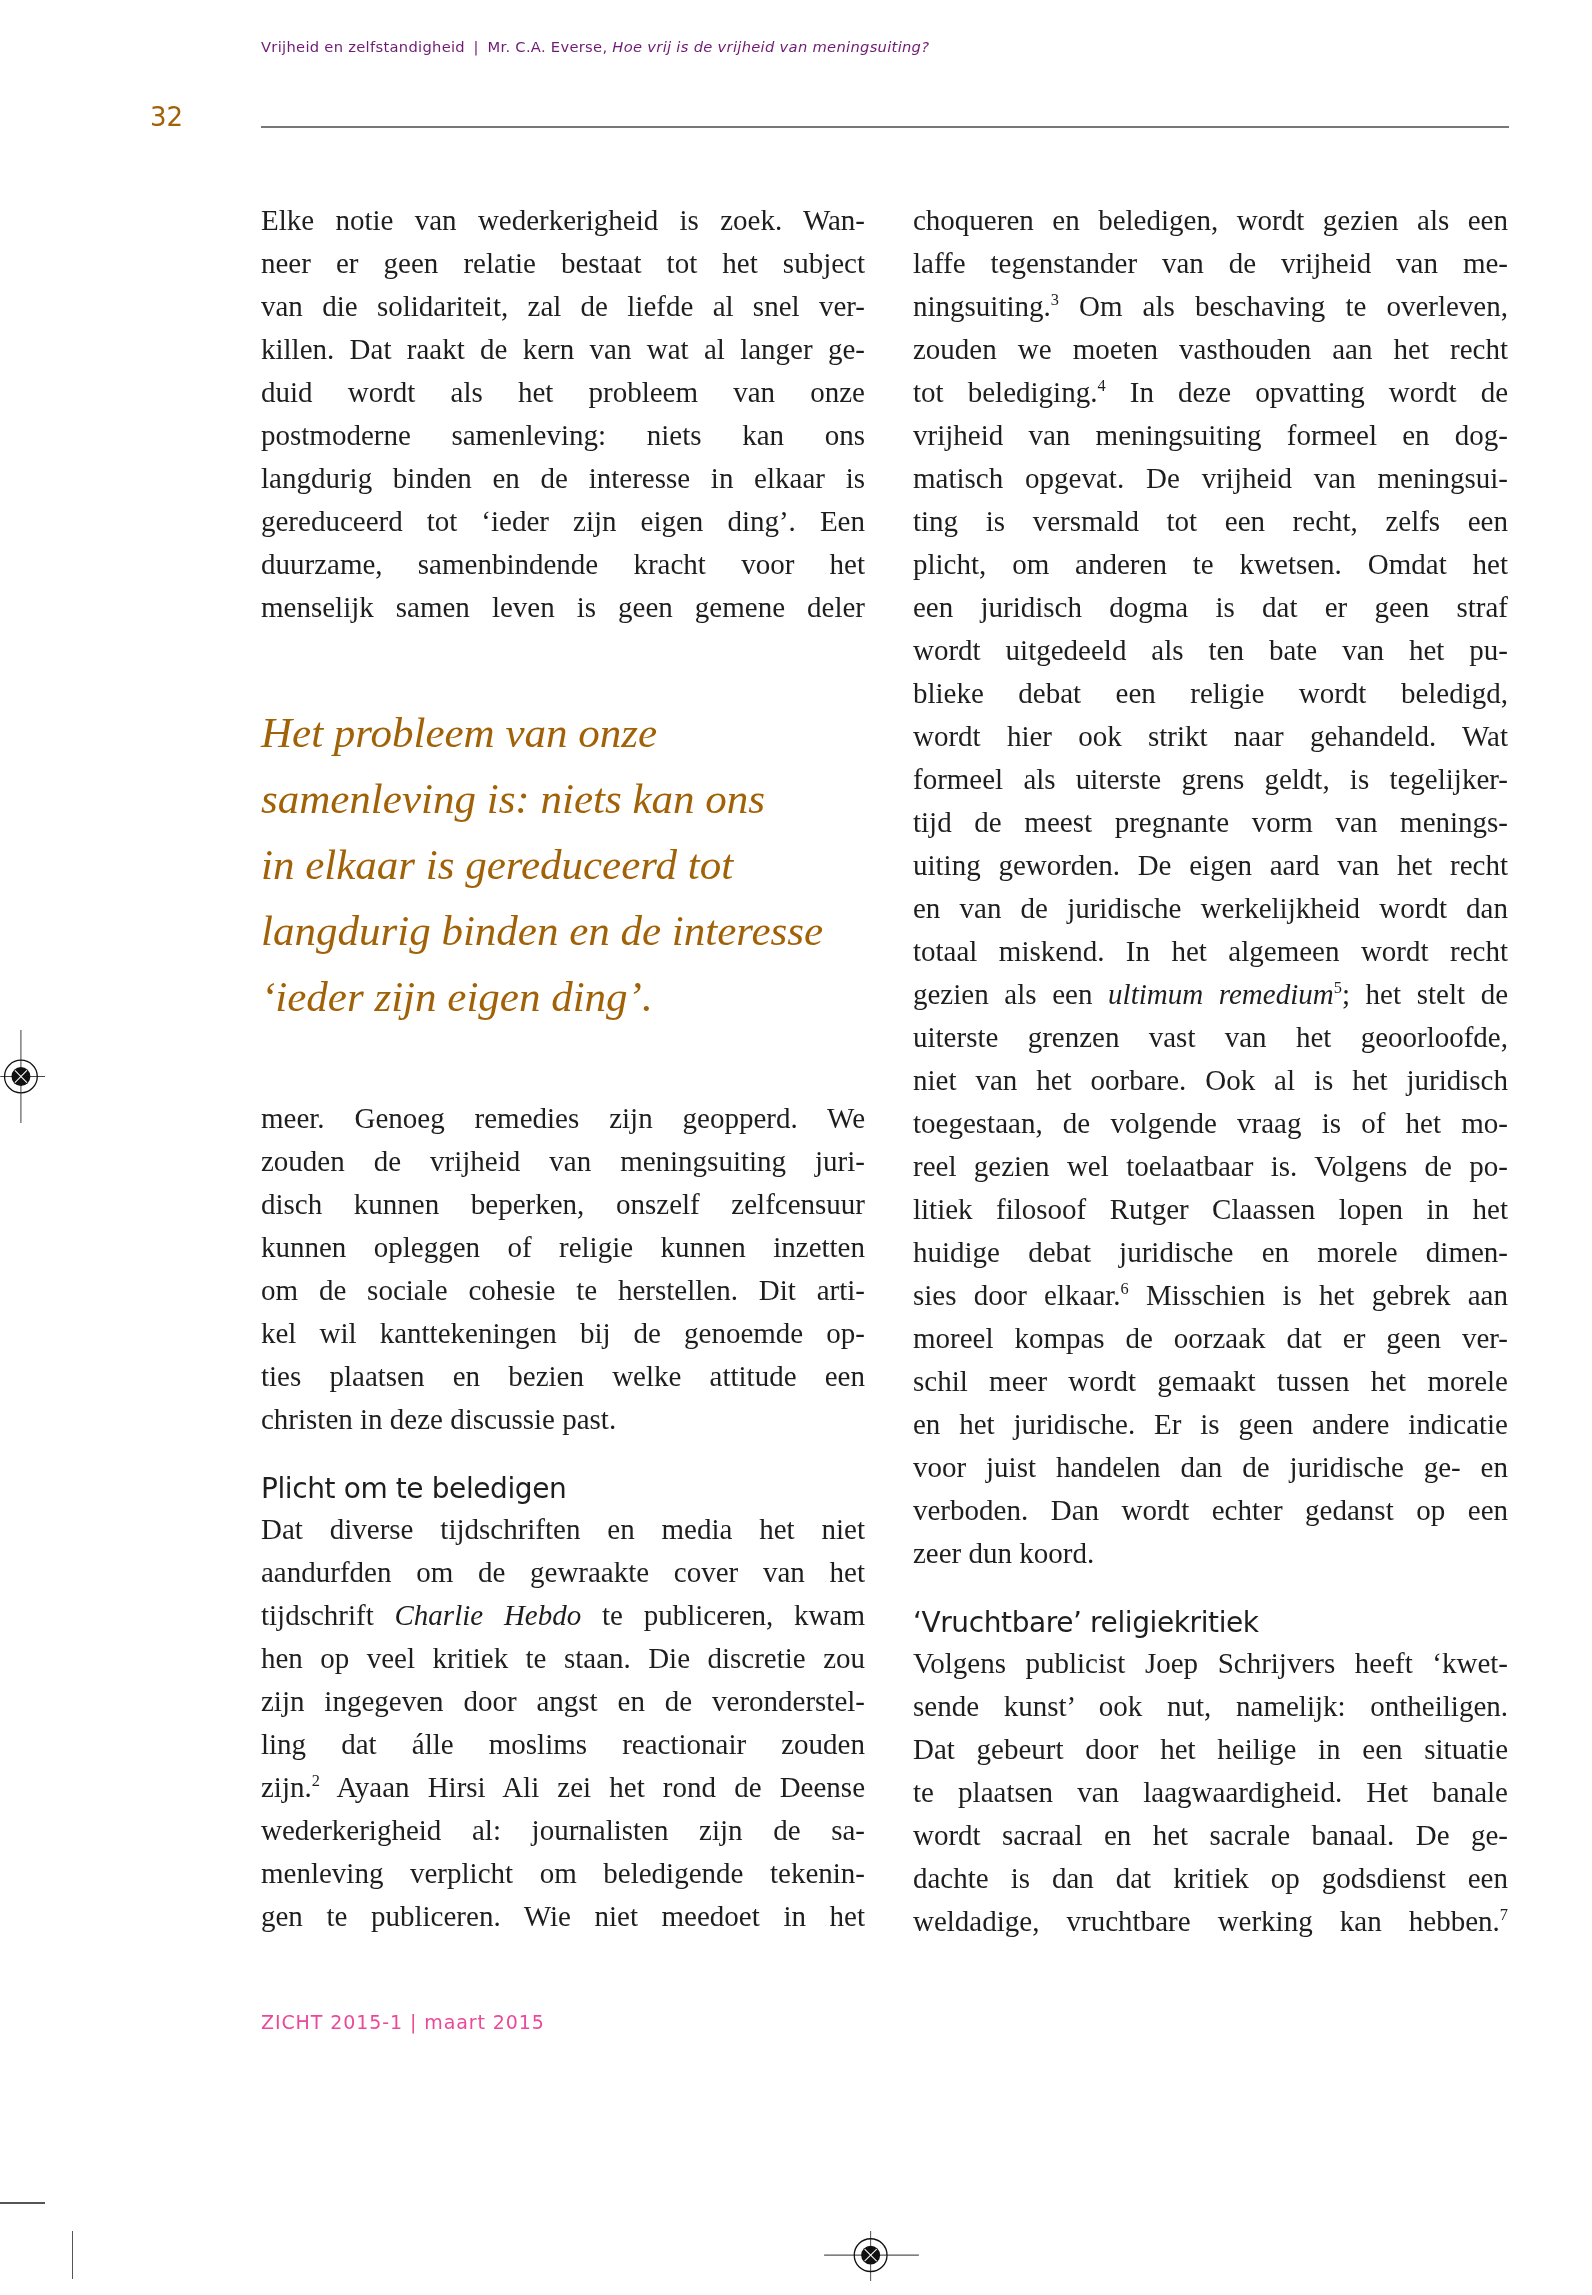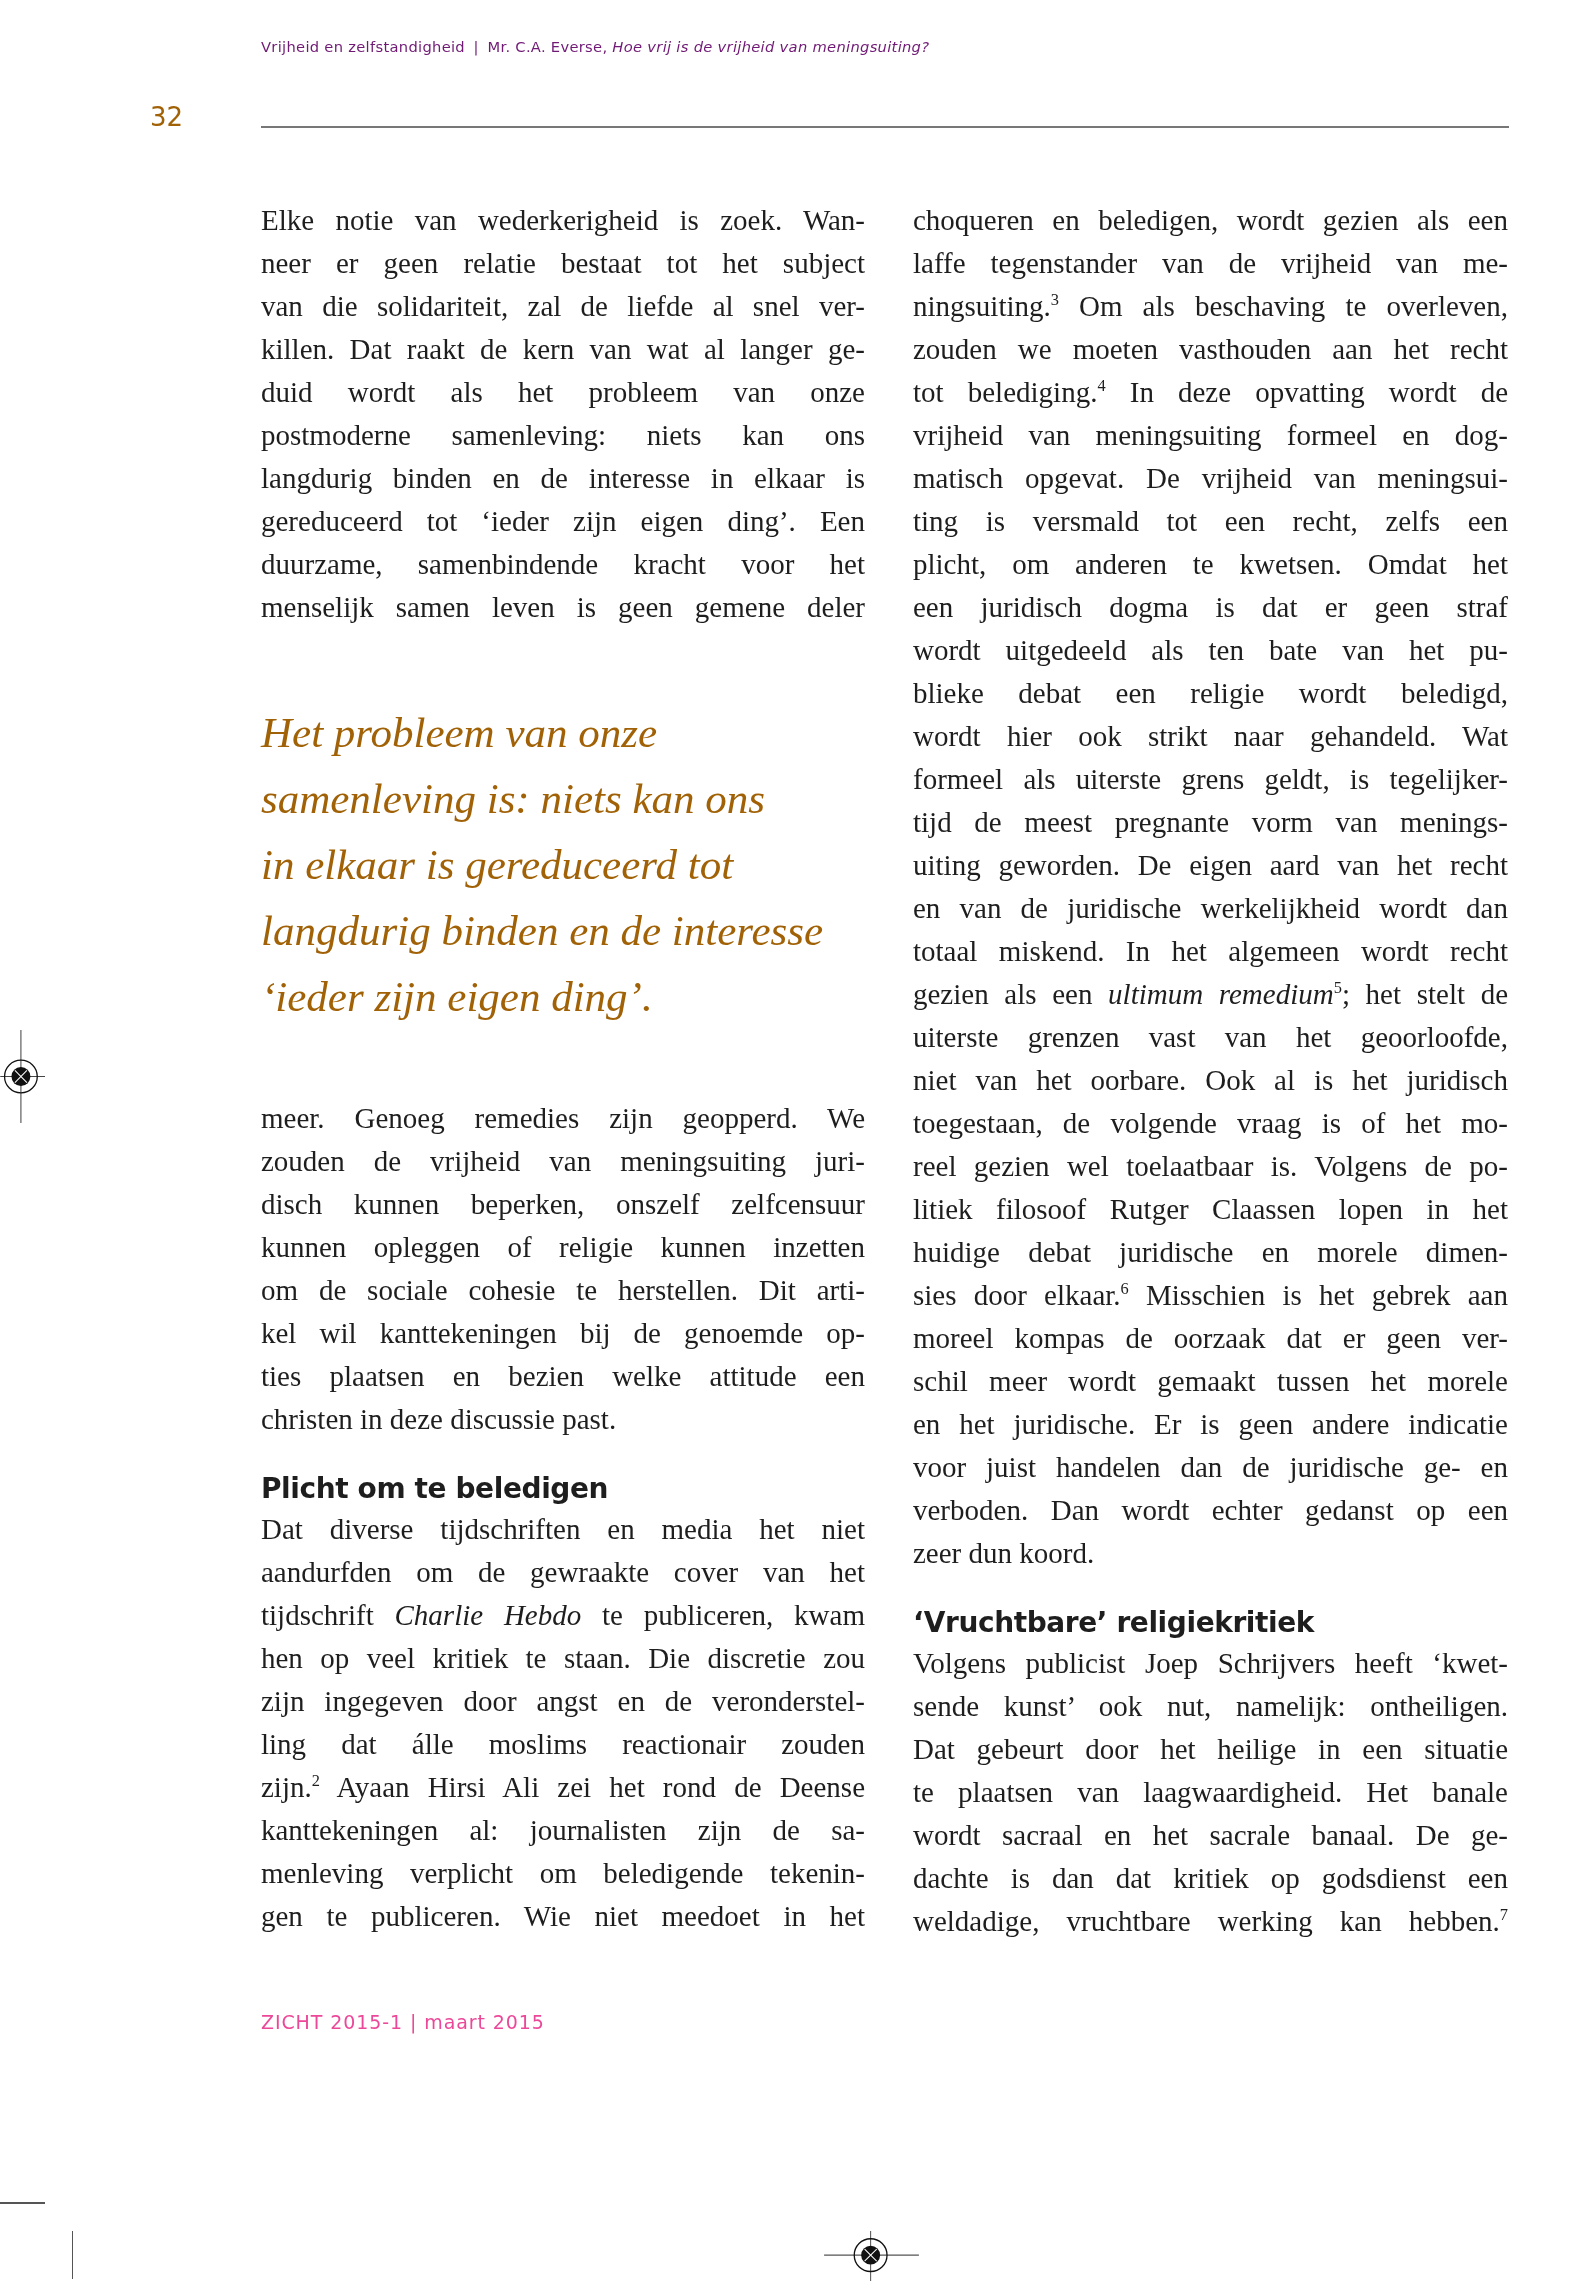--- a/index.html
+++ b/index.html
@@ -25,21 +25,21 @@
   }
   .line.last { text-align-last: left; }
   .line sup { font-size: 16.4px; vertical-align: 0; position: relative; top: -11.2px; }
   .line em { font-style: italic; }
   .pull-quote { margin-top: 71px; margin-bottom: 67px; }
   .pq-line {
     font-family: "Liberation Serif", serif; font-style: italic; font-size: 43px; line-height: 66px; height: 66px;
     white-space: nowrap; color: #a16207;
   }
   .section-heading {
-    font-family: "DejaVu Sans", sans-serif; font-weight: bold; font-size: 28px; line-height: 38px;
+    font-family: "DejaVu Sans", sans-serif; font-weight: normal; font-size: 28px; line-height: 38px;
     margin-top: 29px; color: #1e1e1e; letter-spacing: -0.4px;
   }
   .footer {
     position: absolute; left: 261px; top: 2011px;
     font-family: "DejaVu Sans", sans-serif; font-size: 19px; letter-spacing: 0.9px; color: #ec4899;
   }
   .footer .sep { margin: 0 7px; }
   .reg-mark { position: absolute; }
   .crop-line { position: absolute; background: #555; }
 </style>
@@ -90,21 +90,21 @@
   <div class="section-heading">Plicht om te beledigen</div>
 
   <div>
     <div class="line">Dat diverse tijdschriften en media het niet</div>
     <div class="line">aandurfden om de gewraakte cover van het</div>
     <div class="line"><span>tijdschrift </span><em>Charlie Hebdo</em><span> te publiceren, kwam</span></div>
     <div class="line">hen op veel kritiek te staan. Die discretie zou</div>
     <div class="line">zijn ingegeven door angst en de veronderstel-</div>
     <div class="line">ling dat álle moslims reactionair zouden</div>
     <div class="line"><span>zijn.</span><sup>2</sup><span> Ayaan Hirsi Ali zei het rond de Deense</span></div>
-    <div class="line">kanttekeningen al: journalisten zijn de sa-</div>
+    <div class="line">wederkerigheid al: journalisten zijn de sa-</div>
     <div class="line">menleving verplicht om beledigende tekenin-</div>
     <div class="line">gen te publiceren. Wie niet meedoet in het</div>
   </div>
 </div>
 
 <div class="col col-right">
   <div>
     <div class="line">choqueren en beledigen, wordt gezien als een</div>
     <div class="line">laffe tegenstander van de vrijheid van me-</div>
     <div class="line"><span>ningsuiting.</span><sup>3</sup><span> Om als beschaving te overleven,</span></div>

